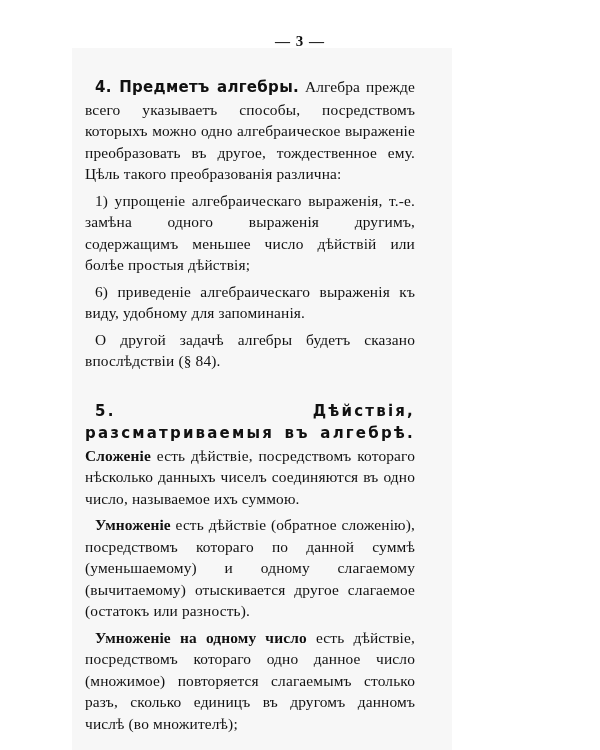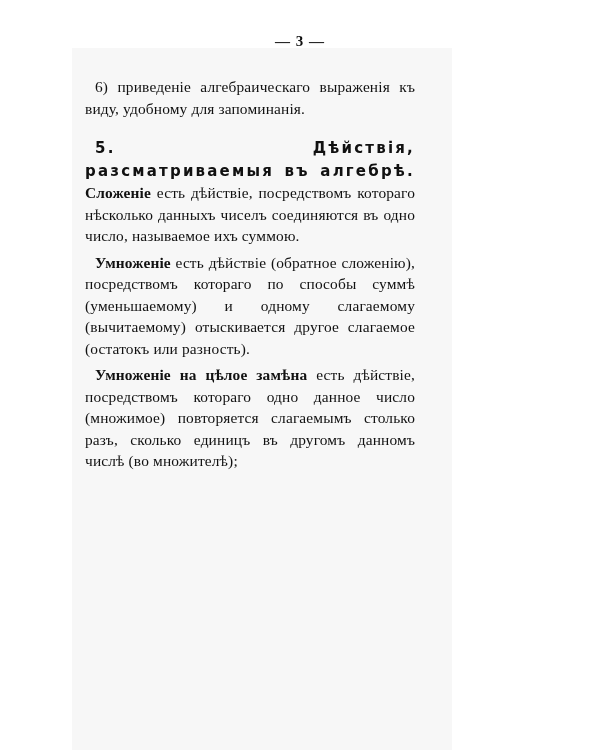--- a/index.html
+++ b/index.html
@@ -17,34 +17,37 @@
       font-size: 15px; font-weight: bold; letter-spacing: 1px;
       font-family: "Liberation Serif", serif;
     }
     .content {
       position: absolute; left: 85px; top: 76px; width: 330px;
       font-family: "Liberation Serif", serif;
       font-size: 15.4px; line-height: 21.5px; text-align: justify;
       letter-spacing: 0.15px;
     }
     .content p { margin: 0 0 5px 0; text-indent: 10px; }
-    .content p.h { margin-top: 18px; }
+    .content p.h { margin-top: 28px; }
     .sec-title {
       font-family: "DejaVu Sans", sans-serif; font-weight: bold; font-size: 15px; letter-spacing: 0.3px;
     }
     .sec-title.wide { letter-spacing: 2.2px; }
     .term { font-weight: bold; }
   </style>
 </head>
 <body>
 
 <div class="scan-tint"></div>
 
 <div class="page-number">— 3 —</div>
 
 <div class="content">
+  <p><span class="sec-title">4. Предметъ алгебры.</span><span> Алгебра прежде всего указываетъ способы, посредствомъ которыхъ можно одно алгебраическое выраженіе преобразовать въ другое, тождественное ему. Цѣль такого преобразованія различна:</span></p>
+  <p>1) упрощеніе алгебраическаго выраженія, т.-е. замѣна одного выраженія другимъ, содержащимъ меньшее число дѣйствій или болѣе простыя дѣйствія;</p>
   <p>6) приведеніе алгебраическаго выраженія къ виду, удобному для запоминанія.</p>
+  <p>О другой задачѣ алгебры будетъ сказано впослѣдствіи (§ 84).</p>
 
   <p class="h"><span class="sec-title wide">5. Дѣйствія, разсматриваемыя въ алгебрѣ.</span> <span class="term">Сложеніе</span><span> есть дѣйствіе, посредствомъ котораго нѣсколько данныхъ чиселъ соединяются въ одно число, называемое ихъ суммою.</span></p>
-  <p><span class="term">Умноженіе</span><span> есть дѣйствіе (обратное сложенію), посредствомъ котораго по способы суммѣ (уменьшаемому) и одному слагаемому (вычитаемому) отыскивается другое слагаемое (остатокъ или разность).</span></p>
-  <p><span class="term">Умноженіе на цѣлое замѣна</span><span> есть дѣйствіе, посредствомъ котораго одно данное число (множимое) повторяется слагаемымъ столько разъ, сколько единицъ въ другомъ данномъ числѣ (во множителѣ); </span></p>
+  <p><span class="term">Умноженіе</span><span> есть дѣйствіе (обратное сложенію), посредствомъ котораго по данной суммѣ (уменьшаемому) и одному слагаемому (вычитаемому) отыскивается другое слагаемое (остатокъ или разность).</span></p>
+  <p><span class="term">Умноженіе на одному число</span><span> есть дѣйствіе, посредствомъ котораго одно данное число (множимое) повторяется слагаемымъ столько разъ, сколько единицъ въ другомъ данномъ числѣ (во множителѣ); </span></p>
 
 </div>
 
 </body></html>

